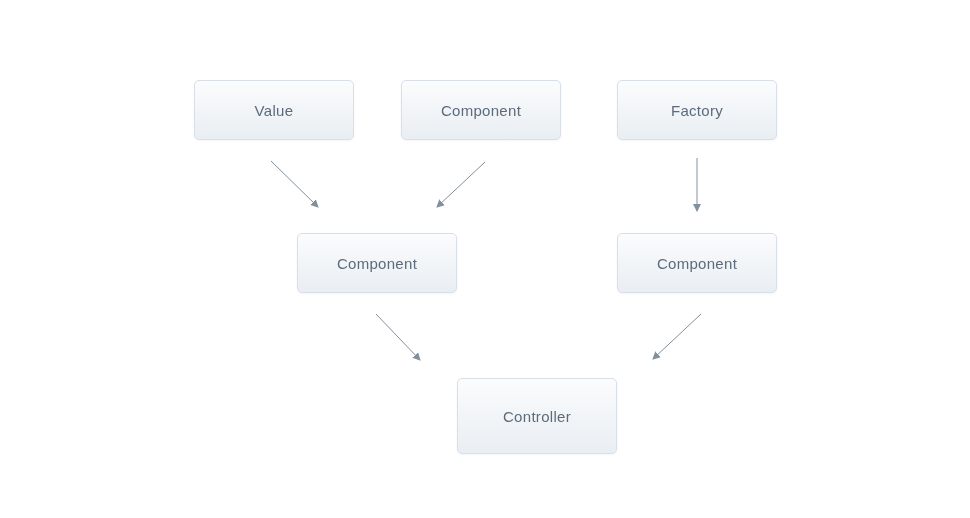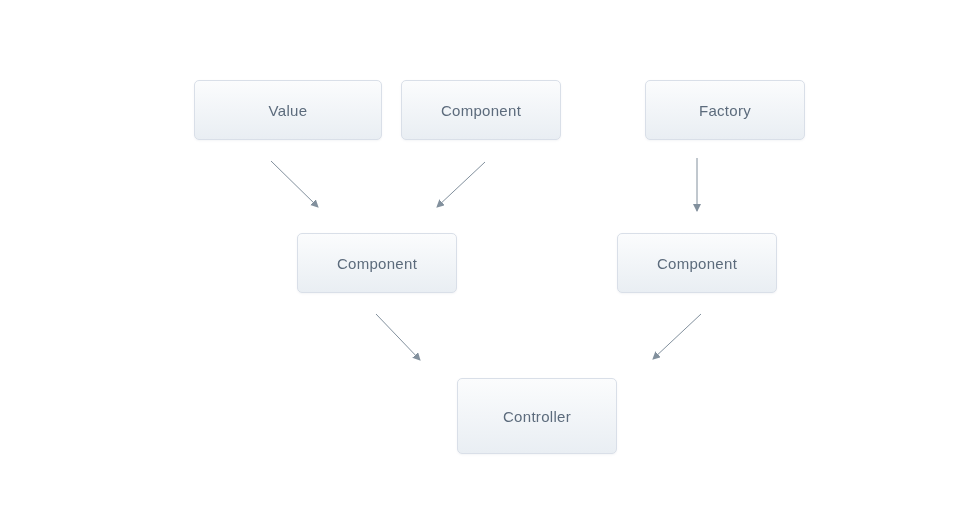--- a/index.html
+++ b/index.html
@@ -52,27 +52,27 @@
     </defs>
     <g id="edge-group">
         <line x1="271" y1="161" x2="318" y2="207" stroke="#82909d" stroke-width="1" marker-end="url(#arrowhead)"></line>
         <line x1="485" y1="162" x2="437" y2="207" stroke="#82909d" stroke-width="1" marker-end="url(#arrowhead)"></line>
         <line x1="697" y1="158" x2="697" y2="211" stroke="#82909d" stroke-width="1" marker-end="url(#arrowhead)"></line>
         <line x1="376" y1="314" x2="420" y2="360" stroke="#82909d" stroke-width="1" marker-end="url(#arrowhead)"></line>
         <line x1="701" y1="314" x2="653" y2="359" stroke="#82909d" stroke-width="1" marker-end="url(#arrowhead)"></line>
       </g>
   </svg>
 
-<div class="node" style="left: 194px; top: 80px; width: 188px; height: 60px;">
+<div class="node" style="left: 194px; top: 80px; width: 160px; height: 60px;">
       <span>Value</span>
     </div>
     <div class="node" style="left: 401px; top: 80px; width: 160px; height: 60px;">
       <span>Component</span>
     </div>
-    <div class="node" style="left: 645px; top: 80px; width: 160px; height: 60px;">
+    <div class="node" style="left: 617px; top: 80px; width: 160px; height: 60px;">
       <span>Factory</span>
     </div>
     <div class="node" style="left: 297px; top: 233px; width: 160px; height: 60px;">
       <span>Component</span>
     </div>
     <div class="node" style="left: 617px; top: 233px; width: 160px; height: 60px;">
       <span>Component</span>
     </div>
     <div class="node" style="left: 457px; top: 378px; width: 160px; height: 76px;">
       <span>Controller</span>

